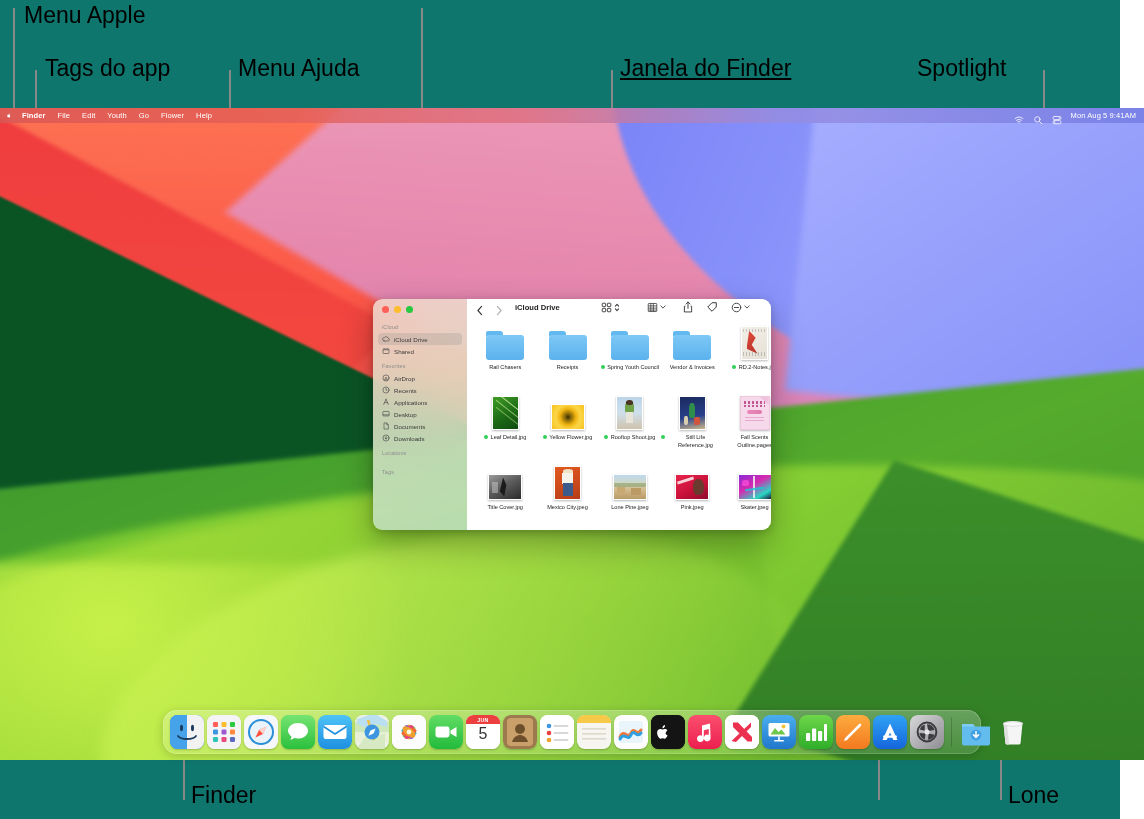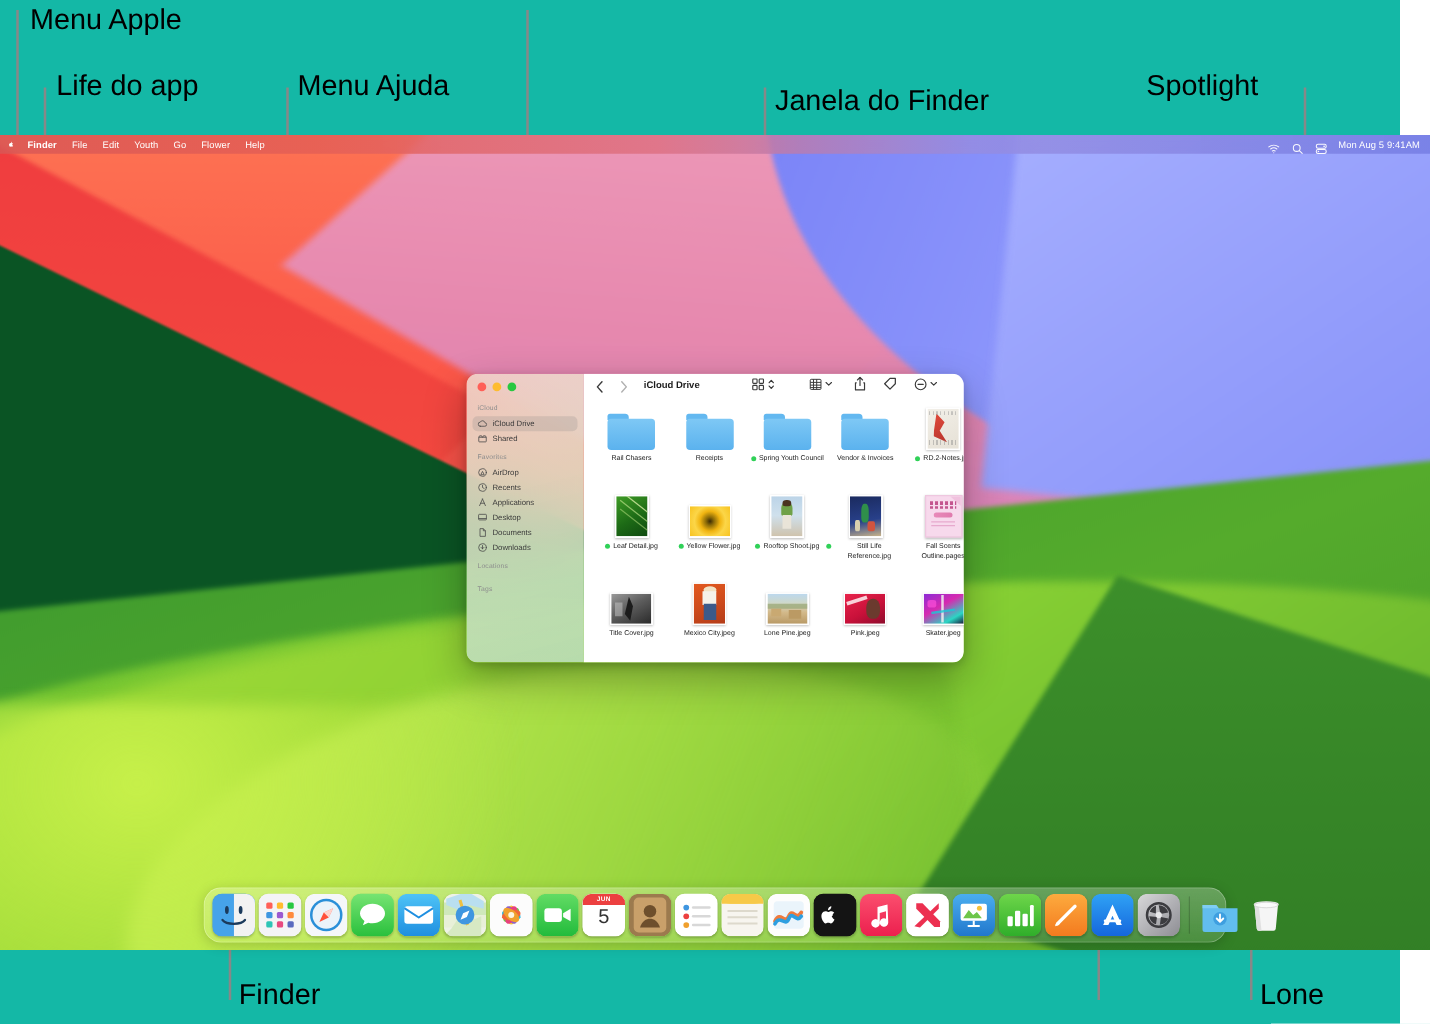--- a/index.html
+++ b/index.html
@@ -1,19 +1,19 @@
 <!DOCTYPE html>
 <html><head>
 <meta charset="utf-8">
 <style>
   * { margin:0; padding:0; box-sizing:border-box; }
   html,body { width:1144px; height:819px; background:#fff;
     font-family:"Liberation Sans", sans-serif; overflow:hidden; }
 
-  #root { position:relative; width:1120px; height:819px; background:#14b8a6; }
+  #root { position:relative; width:1120px; height:819px; background:#0f766e; }
 
   
   .anno-label { position:absolute; color:#000; font-size:23px; line-height:1;
     white-space:nowrap; font-family:"Liberation Sans", sans-serif; }
   .anno-line { position:absolute; background:#888; }
 
   
   #desktop { position:absolute; left:0; top:108px; width:1144px; height:652px;
     overflow:hidden; }
 
@@ -152,23 +152,23 @@
   <div class="anno-line" style="left:199px; top:113px; width:32px; height:1.6px;"></div>
   <div class="anno-line" style="left:421px; top:8px; width:1.6px; height:108px;"></div>
   <div class="anno-line" style="left:611px; top:70px; width:1.6px; height:229px;"></div>
   <div class="anno-line" style="left:1043px; top:70px; width:1.6px; height:45px;"></div>
   <div class="anno-line" style="left:183px; top:738px; width:1.6px; height:62px;"></div>
   <div class="anno-line" style="left:878px; top:740px; width:1.6px; height:60px;"></div>
   <div class="anno-line" style="left:1000px; top:728px; width:1.6px; height:72px;"></div>
   <div class="anno-line" style="left:972px; top:728px; width:30px; height:1.6px;"></div>
 
   <div class="anno-label" style="left:24px; top:4px;">Menu Apple</div>
-  <div class="anno-label" style="left:45px; top:57px;">Life do app</div>
+  <div class="anno-label" style="left:45px; top:57px;">Tags do app</div>
   <div class="anno-label" style="left:238px; top:57px;">Menu Ajuda</div>
-  <div class="anno-label" style="left:620px; top:69px;">Janela do Finder</div>
+  <div class="anno-label" style="left:620px; top:57px;text-decoration:underline;">Janela do Finder</div>
   <div class="anno-label" style="left:917px; top:57px;">Spotlight</div>
   <div class="anno-label" style="left:191px; top:784px;">Finder</div>
   <div class="anno-label" style="left:1008px; top:784px;">Lone</div>
 
   <div id="desktop">
     <div class="wp wp-base"></div>
     <div class="wp-red"></div>
     <div class="wp-redband"></div>
     <div class="wp-pink"></div>
     <div class="wp-blue"></div>

